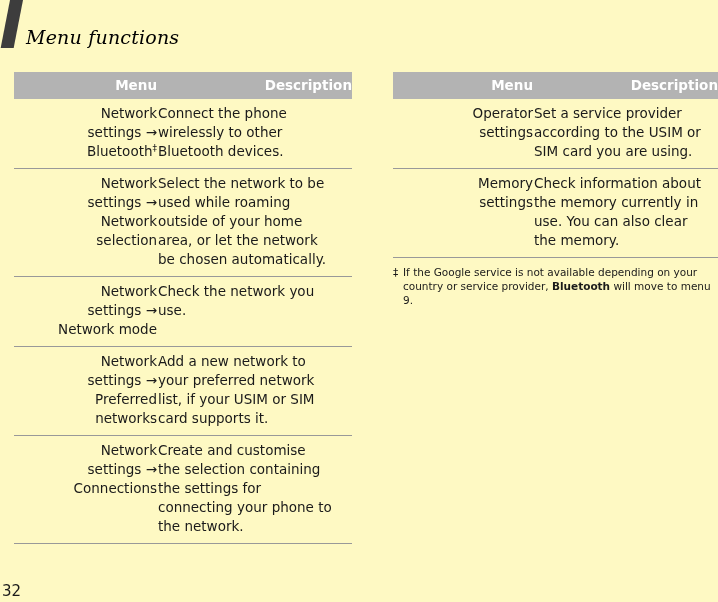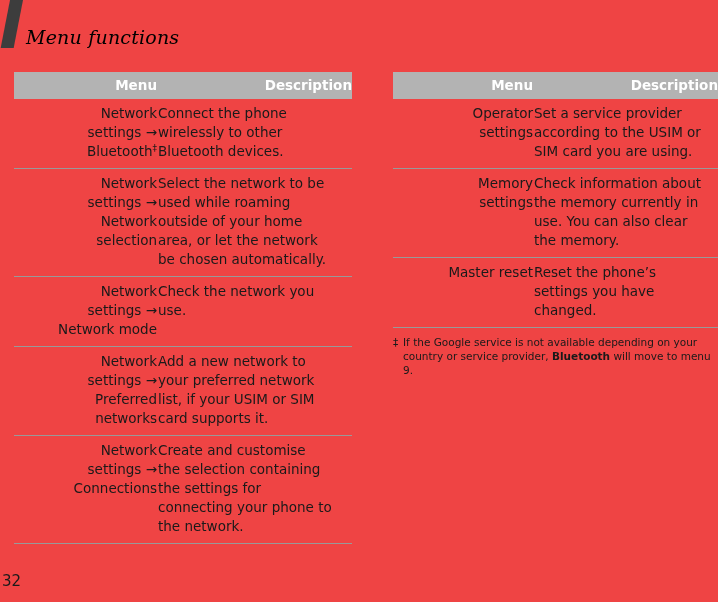--- a/index.html
+++ b/index.html
@@ -3,21 +3,21 @@
 <meta charset="utf-8">
 <style>
   * { margin: 0; padding: 0; box-sizing: border-box; }
   html, body { background: #ffffff; }
   body { font-family: "DejaVu Sans", "Liberation Sans", sans-serif; color: #1a1a1a; }
 
   .page {
     position: relative;
     width: 718px;
     height: 602px;
-    background: #ef4444;
+    background: #fef9c3;
     overflow: hidden;
   }
 
   
   .slash {
     position: absolute;
     left: 10px;
     top: 0;
     width: 13px;
     height: 48px;
@@ -97,21 +97,21 @@
   }
   .fn-marker {
     flex: 0 0 10px;
   }
   .fn-body { flex: 1; }
   .fn-body b { font-weight: bold; }
 
   .page-number {
     position: absolute;
     left: 2px;
-    bottom: 12px;
+    bottom: 2px;
     font-size: 15px;
     color: #1a1a1a;
   }
 </style>
 </head>
 <body>
 
 <div class="page">
 
   <div class="slash"></div>
@@ -204,26 +204,20 @@
 SIM card you are using.</td>
           </tr>
           <tr>
             <td class="menu-cell">Memory
 settings</td>
             <td class="desc-cell">Check information about
 the memory currently in
 use. You can also clear
 the memory.</td>
           </tr>
-          <tr>
-            <td class="menu-cell">Master reset</td>
-            <td class="desc-cell">Reset the phone’s
-settings you have
-changed.</td>
-          </tr>
         </tbody>
       </table>
 
       <div class="footnote">
         <span class="fn-marker">‡</span>
         <span class="fn-body"><span>If the Google service is not available depending on your country or service provider, </span><b>Bluetooth</b><span> will move to menu 9.</span></span>
       </div>
     </div>
 
   </div>

